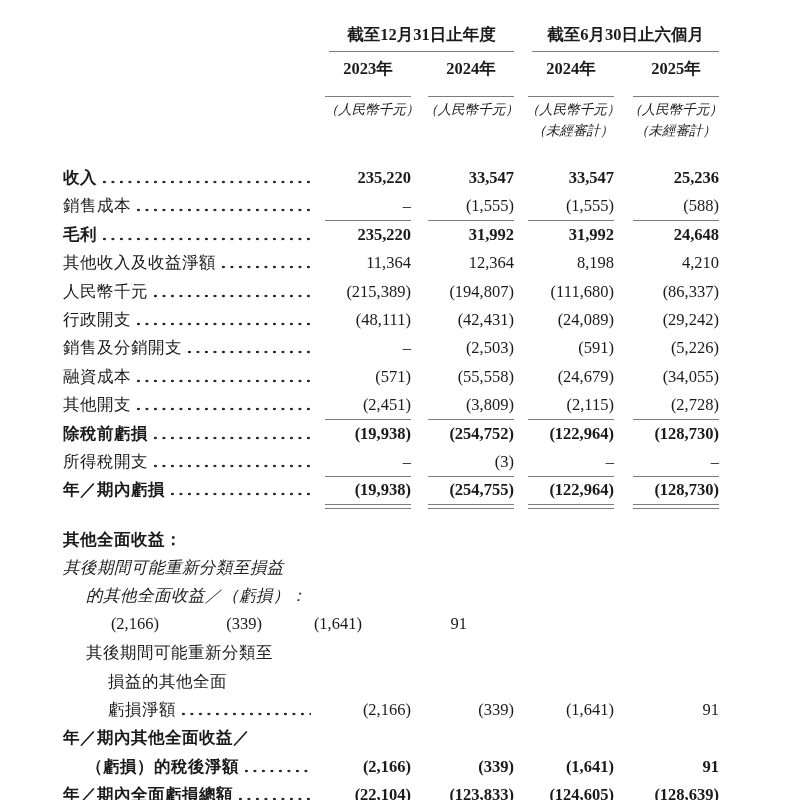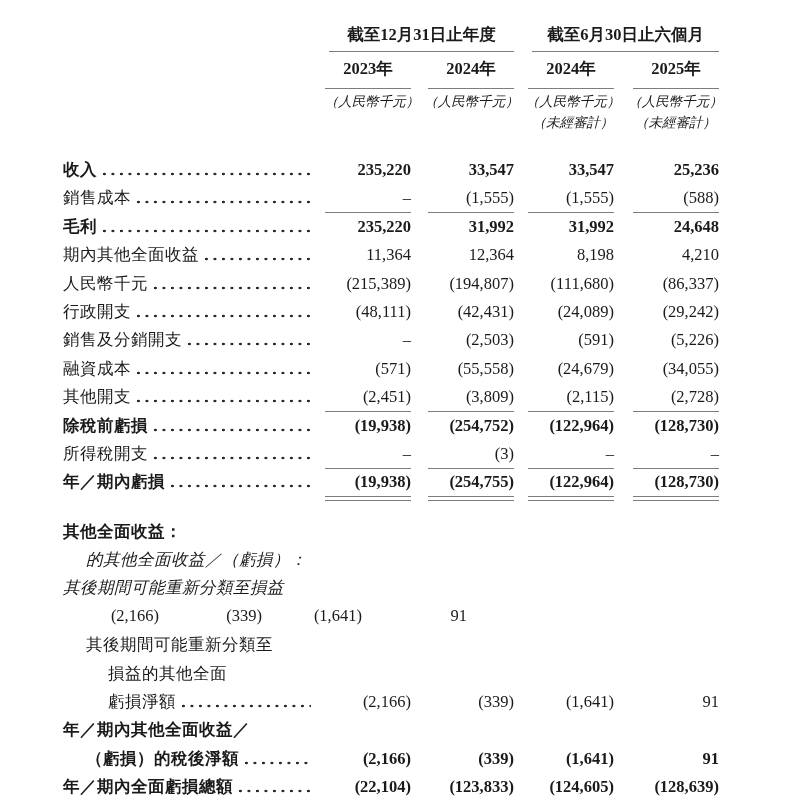--- a/index.html
+++ b/index.html
@@ -25,21 +25,21 @@
     white-space:nowrap;
   }
   .g2 .grp-inner{margin-left:18px;}
   .yr-row{margin-top:6px;}
   .c1{flex:0 0 96px;width:96px;text-align:right;}
   .c2{flex:0 0 103px;width:103px;text-align:right;}
   .c3{flex:0 0 100px;width:100px;text-align:right;}
   .c4{flex:0 0 105px;width:105px;text-align:right;}
   .yr-inner{
     display:inline-block;width:86px;text-align:center;font-weight:bold;
-    font-size:16.5px;border-bottom:1.5px solid #7d7d7d;padding-bottom:8px;
+    font-size:16.5px;border-bottom:1.5px solid #7d7d7d;padding-bottom:16px;
     white-space:nowrap;
   }
   .unit-row{margin-top:4px;justify-content:flex-end;}
   .unit,.note{
     display:block;text-align:center;font-style:italic;font-size:13.5px;
     white-space:nowrap;margin:0 -10px 0 0;
   }
   .note{margin-top:3px;}
 
   
@@ -138,21 +138,21 @@
       <span class="leader"></span>
     </div>
     <div class="cell c1"><span class="val">235,220</span></div>
     <div class="cell c2"><span class="val">31,992</span></div>
     <div class="cell c3"><span class="val">31,992</span></div>
     <div class="cell c4"><span class="val">24,648</span></div>
   </div>
 
   <div class="row">
     <div class="lbl">
-      <span class="txt">期內其他全面收益</span>
+      <span class="txt">其他收入及收益淨額</span>
       <span class="leader"></span>
     </div>
     <div class="cell c1"><span class="val">11,364</span></div>
     <div class="cell c2"><span class="val">12,364</span></div>
     <div class="cell c3"><span class="val">8,198</span></div>
     <div class="cell c4"><span class="val">4,210</span></div>
   </div>
 
   <div class="row">
     <div class="lbl">
@@ -246,34 +246,34 @@
     <div class="lbl">
       <span class="txt">其他全面收益：</span>
 
     </div>
     <div class="cell c1"></div>
     <div class="cell c2"></div>
     <div class="cell c3"></div>
     <div class="cell c4"></div>
   </div>
 
+  <div class="row i">
+    <div class="lbl">
+      <span class="txt">其後期間可能重新分類至損益</span>
+
+    </div>
+    <div class="cell c1"></div>
+    <div class="cell c2"></div>
+    <div class="cell c3"></div>
+    <div class="cell c4"></div>
+  </div>
+
   <div class="row i ind1">
     <div class="lbl">
       <span class="txt">的其他全面收益／（虧損）：</span>
-
-    </div>
-    <div class="cell c1"></div>
-    <div class="cell c2"></div>
-    <div class="cell c3"></div>
-    <div class="cell c4"></div>
-  </div>
-
-  <div class="row i">
-    <div class="lbl">
-      <span class="txt">其後期間可能重新分類至損益</span>
 
     </div>
     <div class="cell c1"></div>
     <div class="cell c2"></div>
     <div class="cell c3"></div>
     <div class="cell c4"></div>
   </div>
 
   <div class="row ind1">
     <div class="cell c1"><span class="val">(2,166)</span></div>

